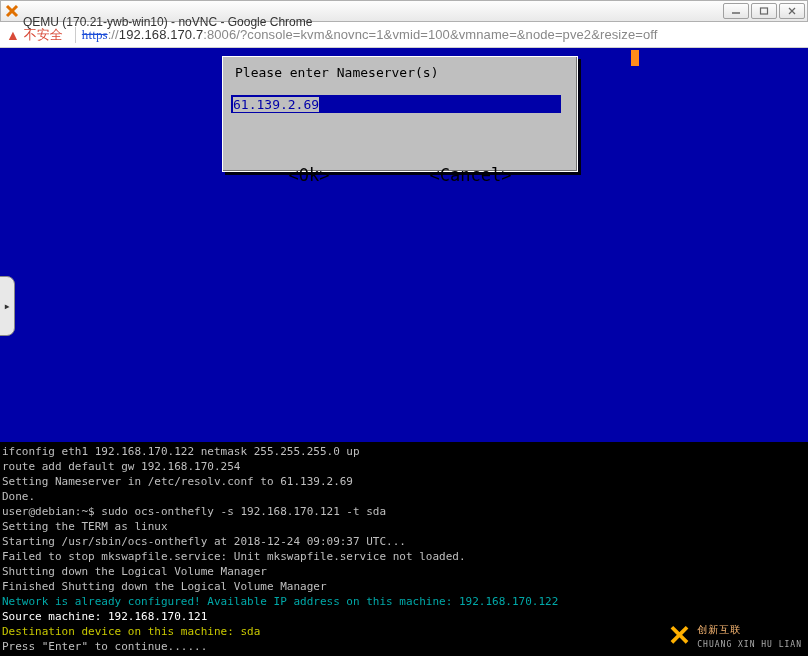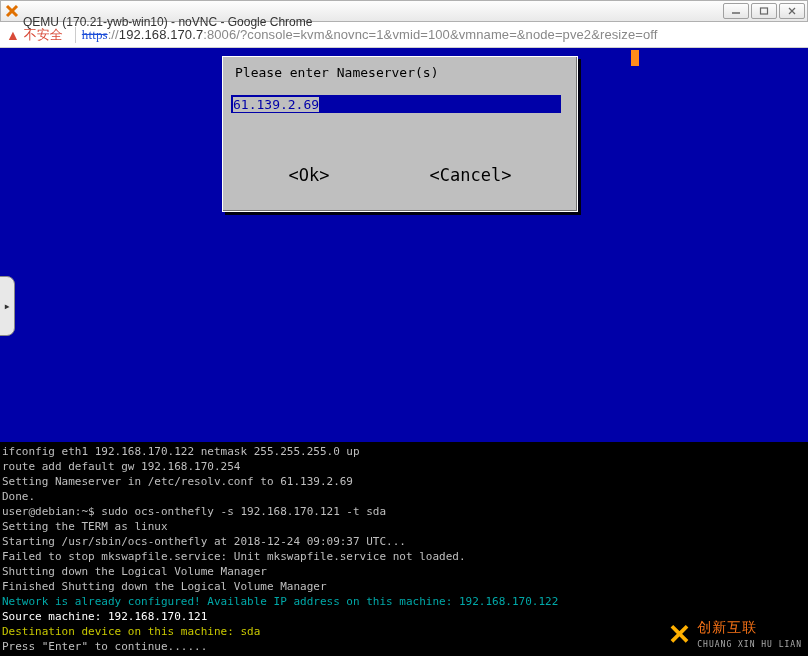--- a/index.html
+++ b/index.html
@@ -64,21 +64,21 @@
   }
   .caret {
     position:absolute;
     top:2px; left:631px;
     width:8px;height:16px;
     background:#ff8c1a;
   }
   .dialog {
     position:absolute;
     left:222px; top:8px;
-    width:356px; height:156px;
+    width:356px; height:116px;
     background:#bfbfbf;
     border:1px solid #fff;
     box-shadow: 3px 3px 0 rgba(0,0,0,0.9), inset -1px -1px 0 #707070;
   }
   .dlg-title {
     position:absolute;
     left:12px; top:8px;
     color:#000;
     font-family: "DejaVu Sans Mono","Courier New",monospace;
     font-size:13px;
@@ -140,21 +140,21 @@
   }
   .watermark .logo {
     font-size:28px;font-weight:bold;color:#ffb000;
     font-family:Arial,sans-serif;
     line-height:1;
   }
   .watermark .sub {
     font-size:8px;letter-spacing:1px;color:#aaa;
   }
   .watermark .cn {
-    font-size:14px;color:#f97316;letter-spacing:1px;
+    font-size:10px;color:#fdba74;letter-spacing:1px;
   }
 </style>
 </head>
 <body>
 
 <div class="titlebar">
   <span class="app-icon">
     <svg width="14" height="14" viewBox="0 0 14 14">
       <line x1="2" y1="2" x2="12" y2="12" stroke="#e07000" stroke-width="3"></line>
       <line x1="12" y1="2" x2="2" y2="12" stroke="#e07000" stroke-width="3"></line>

